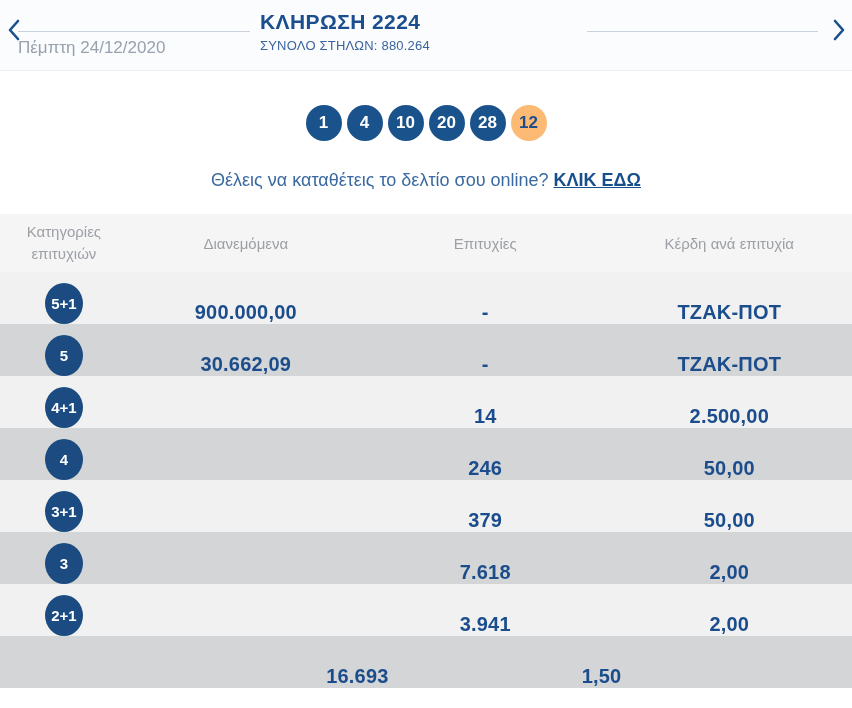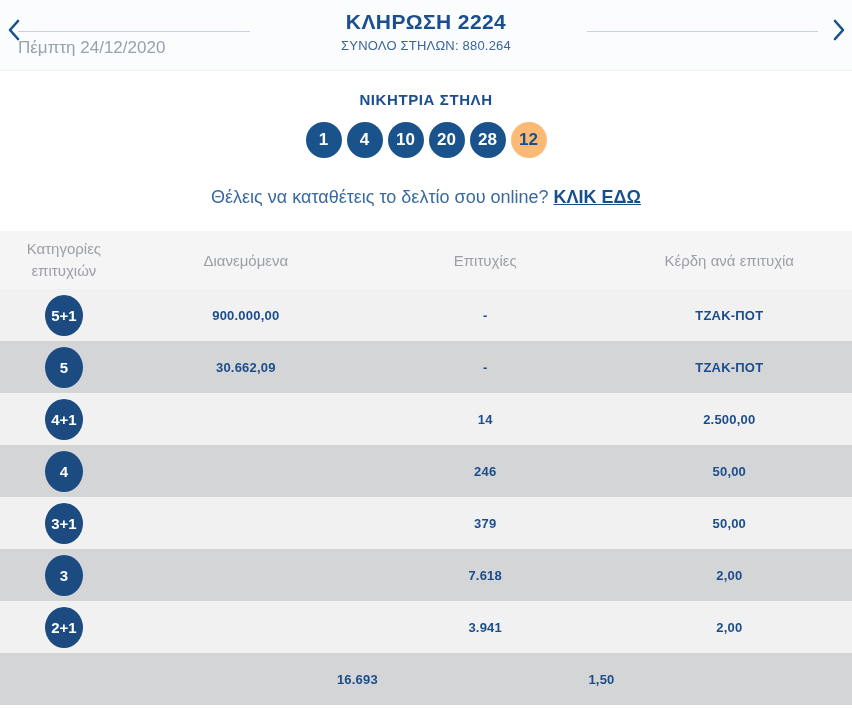--- a/index.html
+++ b/index.html
@@ -45,21 +45,20 @@
     left: 18px;
     top: 38px;
     font-size: 17px;
     color: #97a2ae;
   }
   .draw-center {
     position: absolute;
     left: 260px;
     right: 260px;
     top: 10px;
-    text-align: center;
   }
   .draw-title {
     font-size: 21px;
     font-weight: bold;
     color: #1b4e8f;
     letter-spacing: 0.4px;
   }
   .draw-subtitle {
     margin-top: 4px;
     font-size: 13px;
@@ -116,42 +115,42 @@
     display: flex;
     align-items: center;
     width: 100%;
   }
   .t-head {
     height: 58px;
     background: #f5f5f6;
     color: #9ca0a5;
     font-size: 15px;
   }
-  .t-body .t-row { height: 52px; }
+  .t-body .t-row { height: 52px; align-items: flex-end; }
   .t-body .t-row:nth-child(odd)  { background: #f1f1f2; }
   .t-body .t-row:nth-child(even) { background: #d4d5d7; }
   .c1 { width: 15%;   display: flex; justify-content: center; align-items: center; text-align: center; }
   .c2 { width: 27.7%; text-align: center; }
   .c3 { width: 28.5%; text-align: center; }
   .c4 { width: 28.8%; text-align: center; }
   .t-head .c1 span { display: inline-block; width: 92px; line-height: 1.5; }
   .badge {
     width: 38px;
     height: 41px;
     border-radius: 50%;
     background: #1b4b80;
     color: #ffffff;
     font-size: 15px;
     font-weight: bold;
     display: flex;
     align-items: center;
     justify-content: center;
   }
   .t-body .c2, .t-body .c3, .t-body .c4 {
-    font-size: 13px;
+    font-size: 20px;
     font-weight: bold;
     color: #1b4d8c;
     letter-spacing: 0.2px;
   }
 </style>
 </head>
 <body>
 
 <div class="draw-header">
   <div class="nav-arrow prev">
@@ -173,21 +172,20 @@
   <div class="nav-arrow next">
     <span>
       <svg width="13" height="22" viewBox="0 0 13 22">
           <polyline points="2,2 10,11 2,20" fill="none" stroke="#17508f" stroke-width="2.6" stroke-linecap="round" stroke-linejoin="round"></polyline>
         </svg>
     </span>
   </div>
 </div>
 
 <div class="winning">
-  <div class="winning-heading">ΝΙΚΗΤΡΙΑ ΣΤΗΛΗ</div>
   <div class="balls">
     <div class="ball">1</div>
     <div class="ball">4</div>
     <div class="ball">10</div>
     <div class="ball">20</div>
     <div class="ball">28</div>
     <div class="ball joker">12</div>
   </div>
   <div class="cta">
     <span>Θέλεις να καταθέτεις το δελτίο σου online?</span><a>ΚΛΙΚ ΕΔΩ</a>

